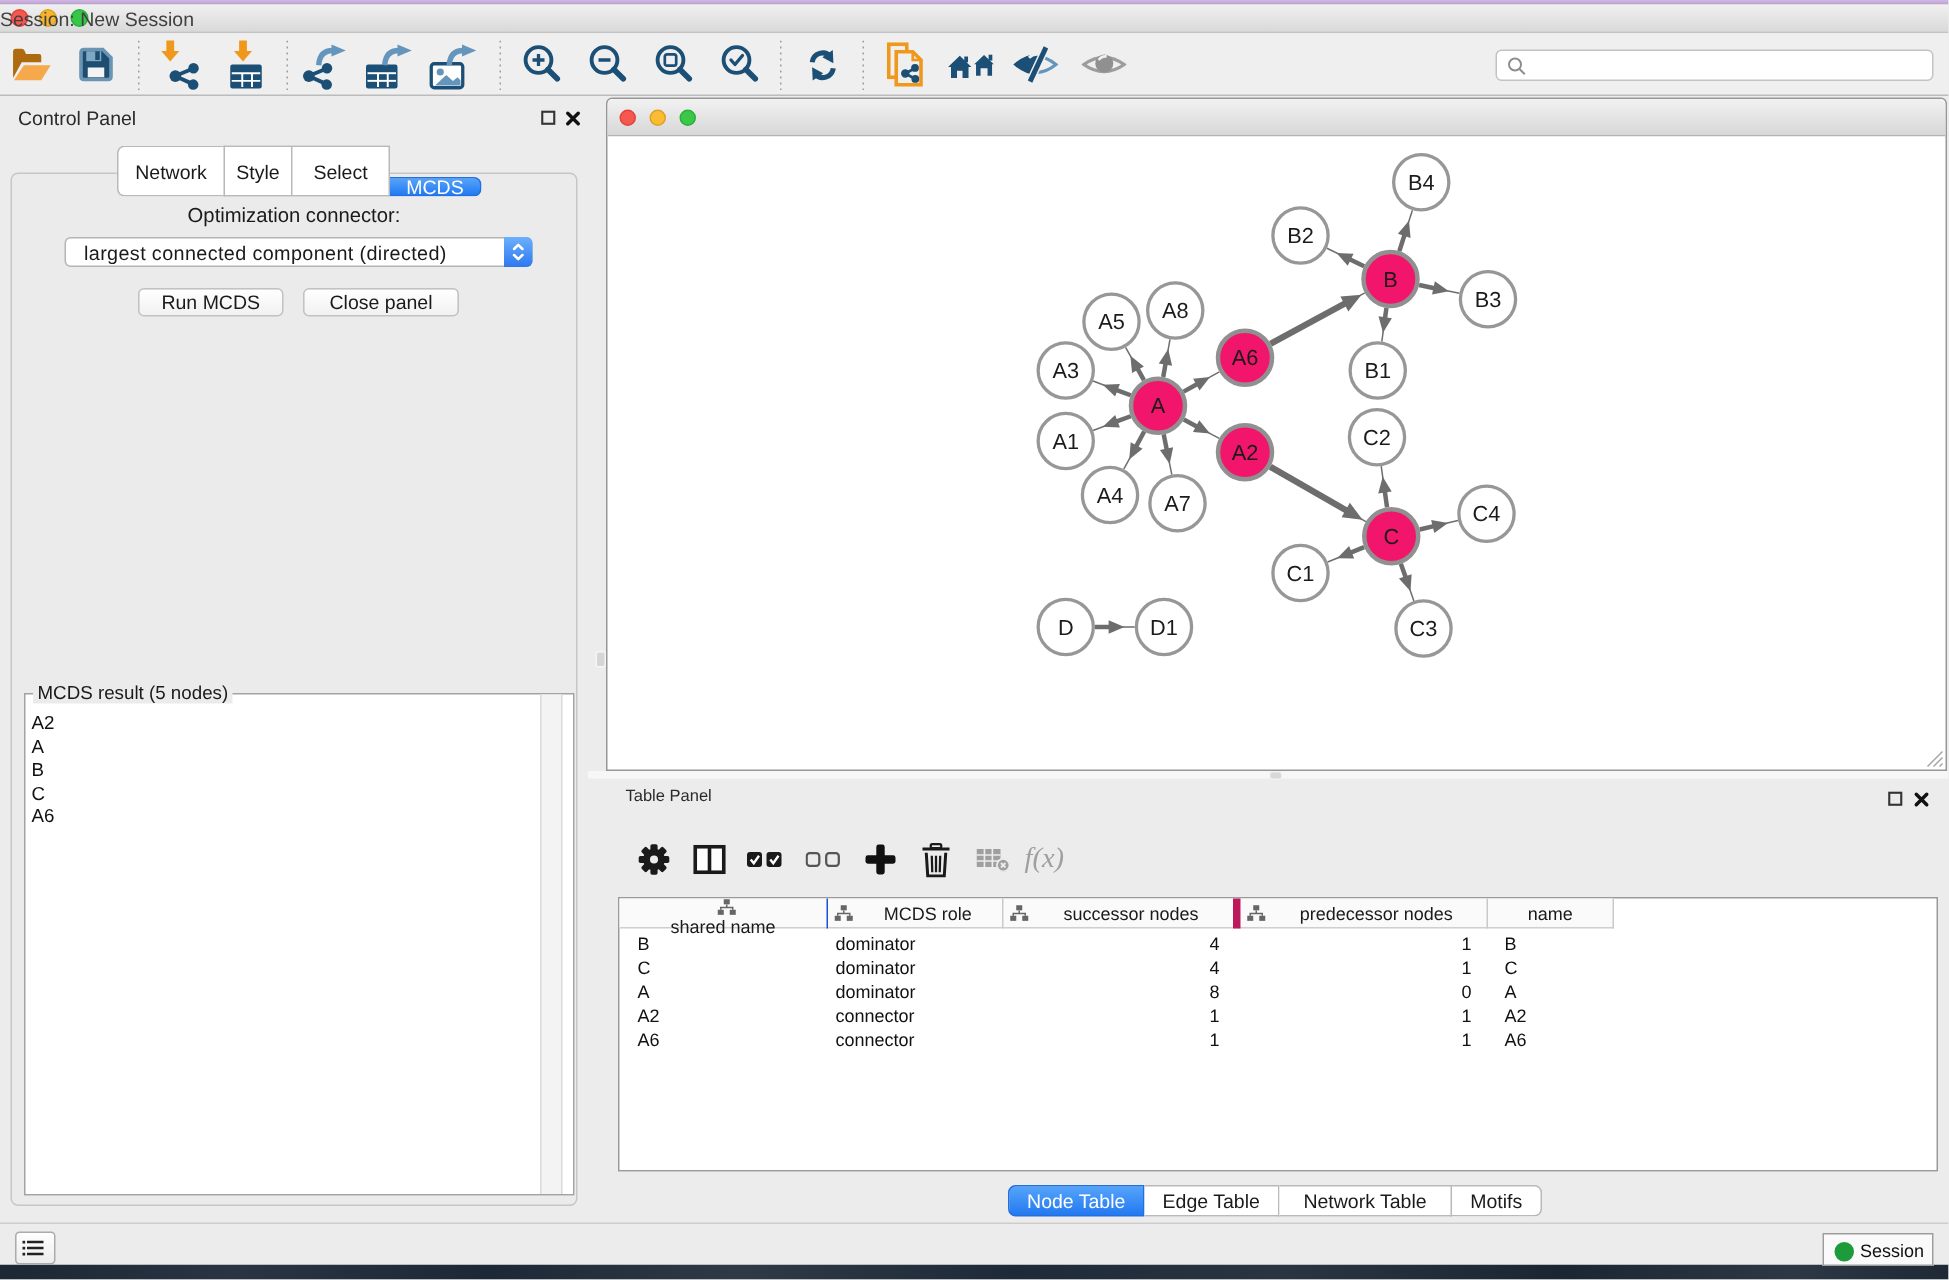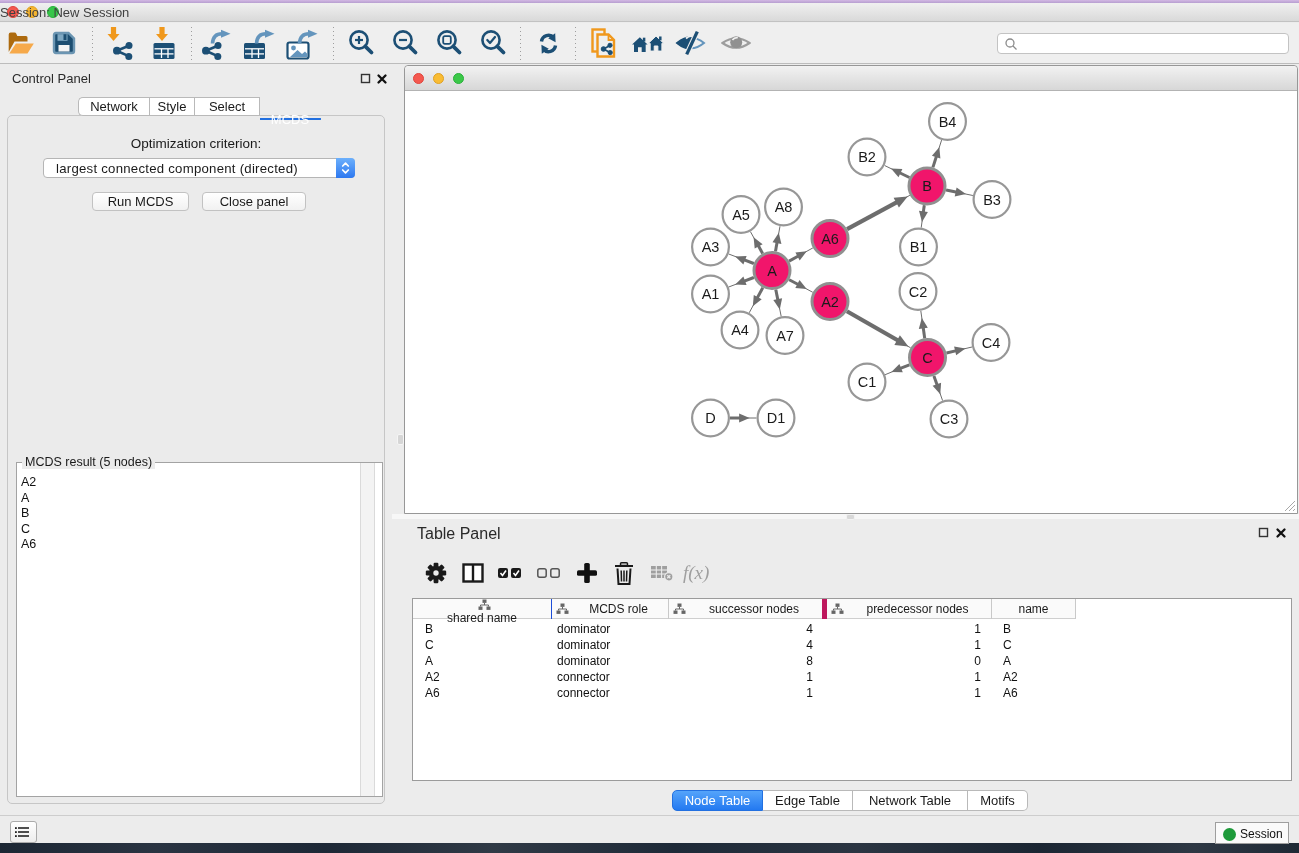--- a/index.html
+++ b/index.html
@@ -181,28 +181,28 @@
 <div class="abs" style="left:12px;top:71px;font-size:13px;color:#2a2a2a;">Control Panel</div>
 <svg class="abs" style="left:360px;top:73px;" width="11" height="11" viewBox="0 0 11 11">
     <rect x="1.5" y="1.5" width="8" height="8" fill="none" stroke="#333" stroke-width="1.4"></rect>
   </svg>
 <svg class="abs" style="left:376px;top:73px;" width="12" height="12" viewBox="0 0 12 12">
     <path d="M2.5 2.5 L9.5 9.5 M9.5 2.5 L2.5 9.5" stroke="#111" stroke-width="2.3" stroke-linecap="round"></path>
   </svg>
 
 <div class="abs" style="left:7px;top:115px;width:378px;height:689px;background:#ebebeb;border:1px solid #c6c6c6;border-radius:5px;"></div>
 
-<div class="abs" style="left:78px;top:97px;height:19px;display:flex;font-size:13px;">
+<div class="abs" style="left:78px;top:97px;height:34px;display:flex;font-size:13px;">
 <div style="width:71px;background:#fff;border:1px solid #b9b9b9;border-right:none;border-radius:5px 0 0 5px;display:flex;align-items:center;justify-content:center;color:#1a1a1a;">Network</div>
 <div style="width:45px;background:#fff;border:1px solid #b9b9b9;border-right:none;display:flex;align-items:center;justify-content:center;color:#1a1a1a;">Style</div>
 <div style="width:66px;background:#fff;border:1px solid #b9b9b9;display:flex;align-items:center;justify-content:center;color:#1a1a1a;">Select</div>
 <div style="width:61px;background:linear-gradient(#55a4fa,#2379f1);border:1px solid #2270e0;border-left:none;border-radius:0 5px 5px 0;display:flex;align-items:center;justify-content:center;color:#fff;margin-top:21px;">MCDS</div>
 </div>
 
-<div class="abs" style="left:0;top:136px;width:392px;text-align:center;font-size:13.5px;color:#1a1a1a;">Optimization criterion:</div>
+<div class="abs" style="left:0;top:136px;width:392px;text-align:center;font-size:13.5px;color:#1a1a1a;">Optimization connector:</div>
 
 <div class="abs" style="left:43px;top:158px;width:312px;height:20px;background:#fff;border:1px solid #b5b5b5;border-radius:4px;">
 <div style="position:absolute;left:12px;top:1.5px;font-size:13.2px;letter-spacing:0.25px;color:#1a1a1a;">largest connected component (directed)</div>
 <div style="position:absolute;right:-1px;top:-1px;width:19px;height:20px;background:linear-gradient(#6cb0fc,#2d78f0);border-radius:0 4px 4px 0;">
 <svg width="19" height="20" viewBox="0 0 19 20">
         <path d="M6.7 8 L9.5 5.2 L12.3 8" fill="none" stroke="#fff" stroke-width="1.7" stroke-linecap="round" stroke-linejoin="round"></path>
         <path d="M6.7 12 L9.5 14.8 L12.3 12" fill="none" stroke="#fff" stroke-width="1.7" stroke-linecap="round" stroke-linejoin="round"></path>
       </svg>
 </div>
 </div>
@@ -325,21 +325,21 @@
 
 </svg>
 <svg style="position:absolute;right:1px;bottom:1px;" width="13" height="13" viewBox="0 0 13 13">
       <path d="M12 2 L2 12 M12 6 L6 12 M12 10 L10 12" stroke="#a8a8a8" stroke-width="1"></path>
     </svg>
 </div>
 
 <div class="abs" style="left:392px;top:514px;width:907px;height:5px;background:#f7f7f7;"></div>
 <div class="abs" style="left:846px;top:513.5px;width:9px;height:6px;background:#d8d8d8;border:1px solid #f2f2f2;border-radius:2px;"></div>
 
-<div class="abs" style="left:417px;top:525px;font-size:16px;color:#2a2a2a;">Table Panel</div>
+<div class="abs" style="left:417px;top:525px;font-size:11px;color:#2a2a2a;">Table Panel</div>
 <svg class="abs" style="left:1258px;top:527px;" width="11" height="11" viewBox="0 0 11 11">
     <rect x="1.5" y="1.5" width="8" height="8" fill="none" stroke="#333" stroke-width="1.4"></rect>
   </svg>
 <svg class="abs" style="left:1275px;top:527px;" width="12" height="12" viewBox="0 0 12 12">
     <path d="M2.5 2.5 L9.5 9.5 M9.5 2.5 L2.5 9.5" stroke="#111" stroke-width="2.3" stroke-linecap="round"></path>
   </svg>
 
 <div class="abs" id="tabletoolbar" style="left:417px;top:556px;width:875px;height:36px;">
     <svg style="position:absolute;left:8px;top:6px;" width="22" height="22" viewBox="0 0 22 22">
       <rect x="8.6" y="0.8" width="4.8" height="4.5" rx="1.2" fill="#1a1a1a" transform="rotate(0 11 11)"></rect>

